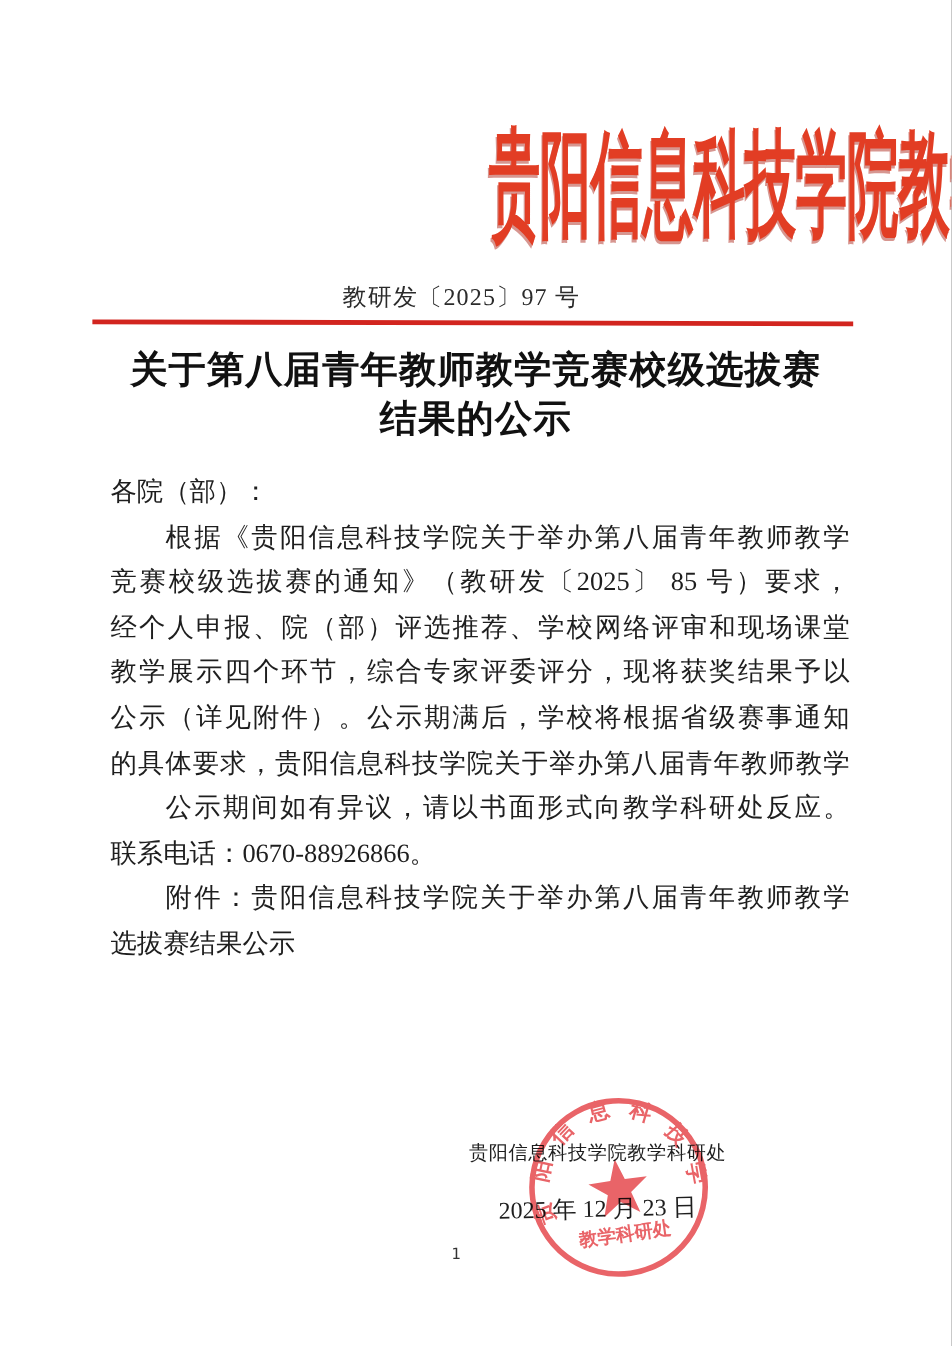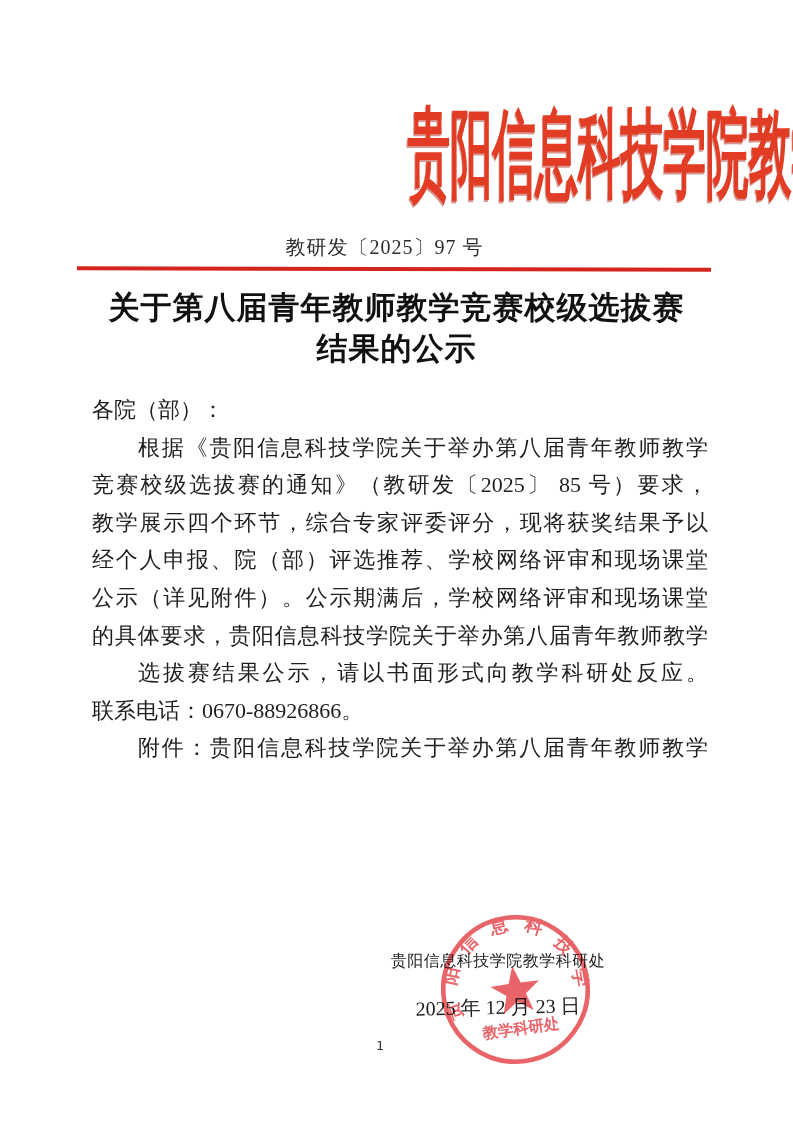--- a/index.html
+++ b/index.html
@@ -108,34 +108,35 @@
     <div>关于第八届青年教师教学竞赛校级选拔赛</div>
     <div>结果的公示</div>
   </div>
 
   <div class="body-text">
     <div class="bline lline">各院（部）：</div>
 
     <div>
       <div class="bline jline indent">根据《贵阳信息科技学院关于举办第八届青年教师教学</div>
       <div class="bline jline">竞赛校级选拔赛的通知》（教研发〔2025〕 85 号）要求，</div>
+      <div class="bline jline">经个人申报、院（部）评选推荐、学校网络评审和现场课堂</div>
       <div class="bline jline">教学展示四个环节，综合专家评委评分，现将获奖结果予以</div>
-      <div class="bline jline">经个人申报、院（部）评选推荐、学校网络评审和现场课堂</div>
-      <div class="bline jline">公示（详见附件）。公示期满后，学校网络评审和现场课堂</div>
+      <div class="bline jline">公示（详见附件）。公示期满后，学校将根据省级赛事通知</div>
       <div class="bline jline">的具体要求，贵阳信息科技学院关于举办第八届青年教师教学</div>
     </div>
 
 
     <div>
-      <div class="bline jline indent">选拔赛结果公示，请以书面形式向教学科研处反应。</div>
+      <div class="bline jline indent">公示期间如有异议，请以书面形式向教学科研处反应。</div>
       <div class="bline lline">联系电话：0670-88926866。</div>
     </div>
 
     <div>
       <div class="bline jline indent">附件：贵阳信息科技学院关于举办第八届青年教师教学</div>
+      <div class="bline lline">选拔赛结果公示</div>
     </div>
   </div>
 
   <div class="sig-name">贵阳信息科技学院教学科研处</div>
   <div class="sig-date">2025 年 12 月 23 日</div>
 
   <div class="seal">
     <svg viewBox="0 0 160 160" xmlns="http://www.w3.org/2000/svg">
       <circle cx="80" cy="80" r="70" fill="none" stroke="#e5484d" stroke-width="4.5"></circle>
       <polygon fill="#e5484d" points="80,57 85.9,73.9 103.8,74.3 89.5,85.1 94.7,102.2 80,92 65.3,102.2 70.5,85.1 56.2,74.3 74.1,73.9"></polygon>

